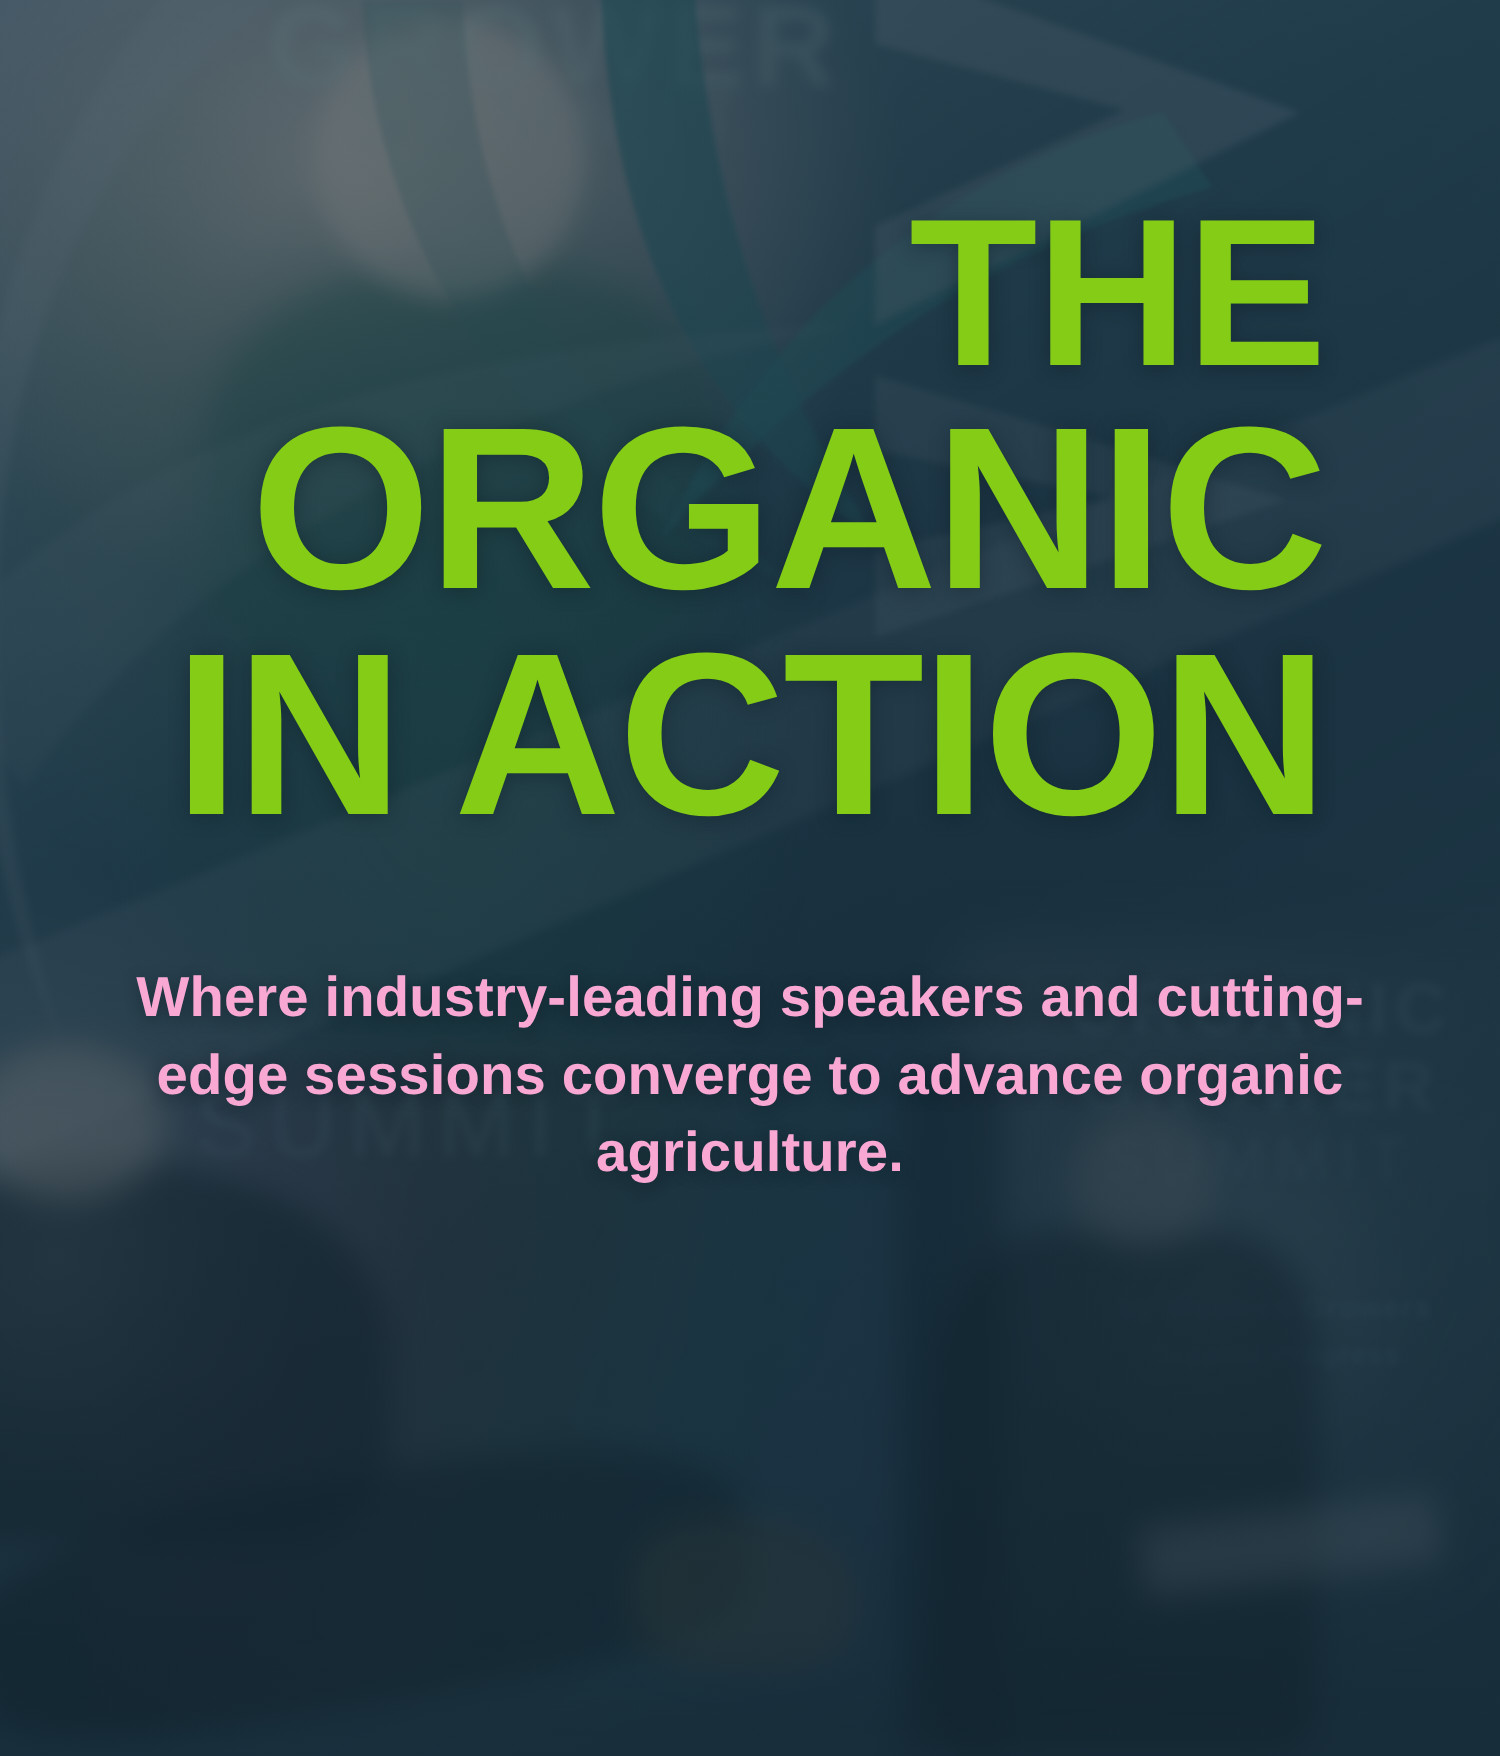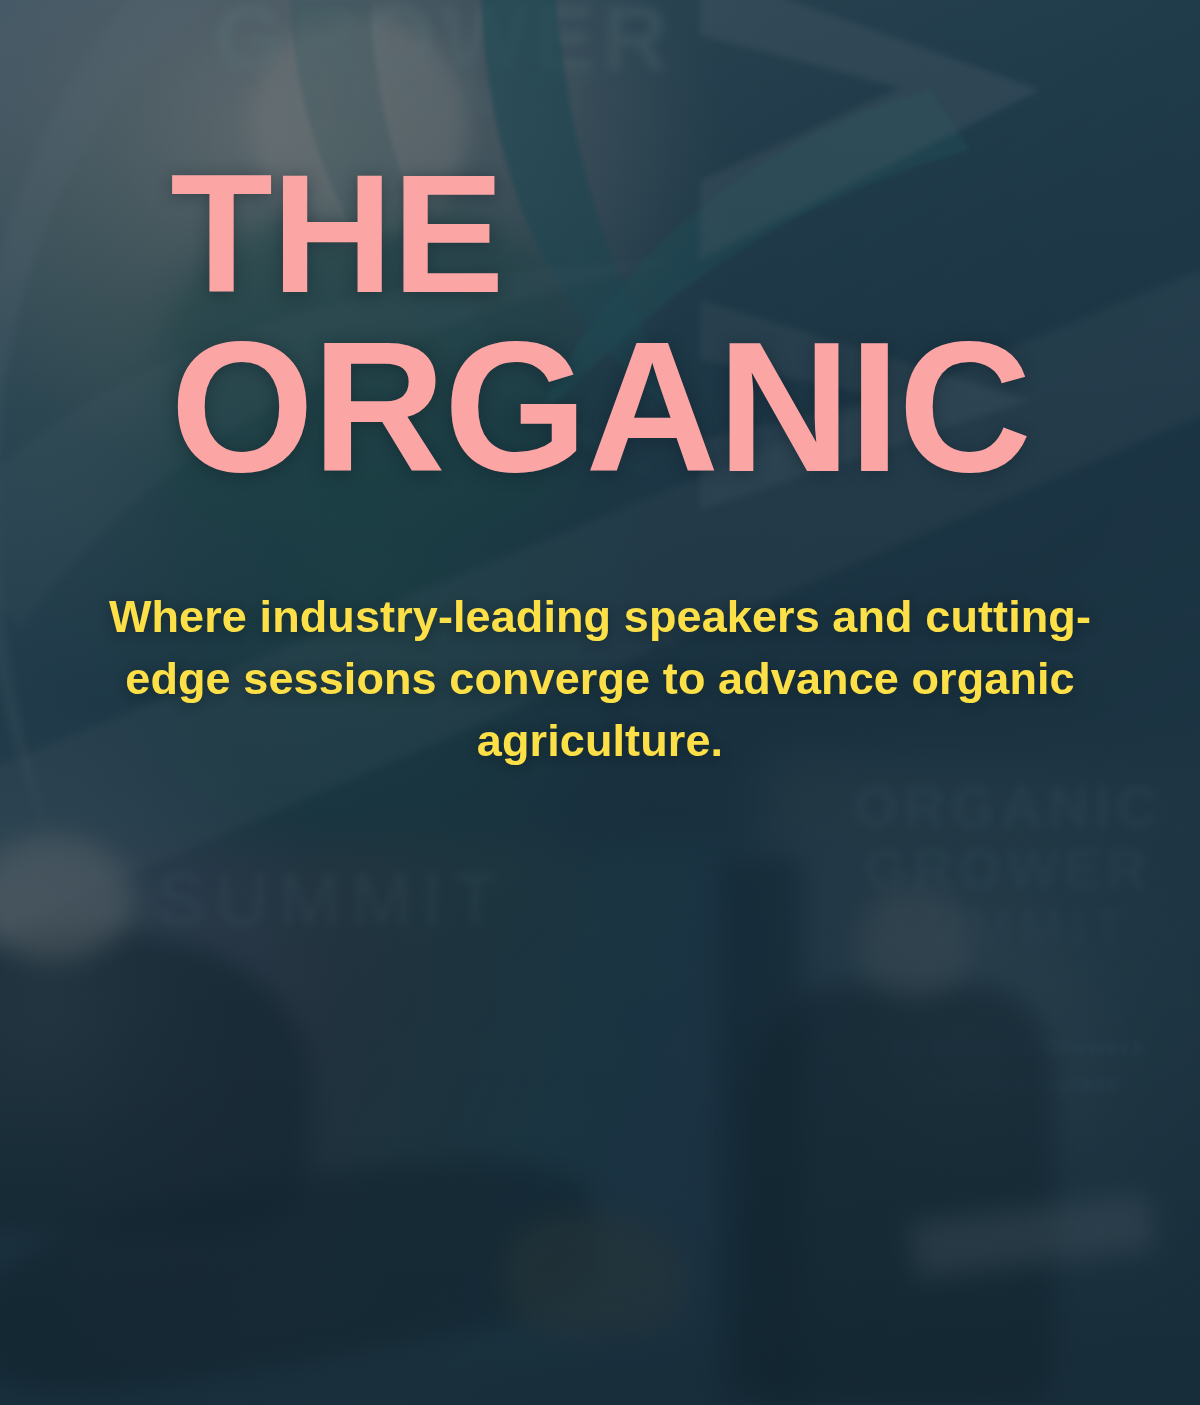--- a/index.html
+++ b/index.html
@@ -114,40 +114,40 @@
     inset: 0;
     display: flex;
     flex-direction: column;
     align-items: center;
     z-index: 20;
   }
   .headline {
     margin: 0;
     padding: 0;
     width: 100%;
-    text-align: left;
-    color: #fca5a5;
+    text-align: right;
+    color: #84cc16;
     font-weight: 700;
     font-size: 178px;
     line-height: 0.98;
     letter-spacing: -1px;
     text-shadow: 0 2px 16px rgba(10,24,32,0.38);
   }
   .headline .l1 { display: block; font-size: 168px; }
   .headline .l2 { display: block; font-size: 185px; letter-spacing: -2px; }
   .headline .l3 { display: block; font-size: 185px; letter-spacing: -3px; }
   .headline .l4 { display: block; font-size: 185px; letter-spacing: -2px; }
 
   .headline-wrap { margin-top: 152px; }
 
   .subtitle {
     margin: 88px 0 0 0;
     width: 1000px;
     text-align: center;
-    color: #fde047;
+    color: #f9a8d4;
     font-weight: 700;
     font-size: 45px;
     line-height: 1.38;
     letter-spacing: 0.1px;
     text-shadow: 0 2px 12px rgba(10,24,32,0.45);
   }
 </style>
 </head>
 <body>
 
@@ -219,18 +219,19 @@
     <div class="fig fig-r-lap"></div>
   </div>
 
   <div class="scrim"></div>
 
   <div class="content">
     <div class="headline-wrap">
       <h1 class="headline">
         <span class="l1">THE</span>
         <span class="l2">ORGANIC</span>
+        <span class="l4">IN ACTION</span>
       </h1>
     </div>
     <p class="subtitle">Where industry-leading speakers and cutting-edge sessions converge to advance organic agriculture.</p>
   </div>
 
 </div>
 
 </body></html>

